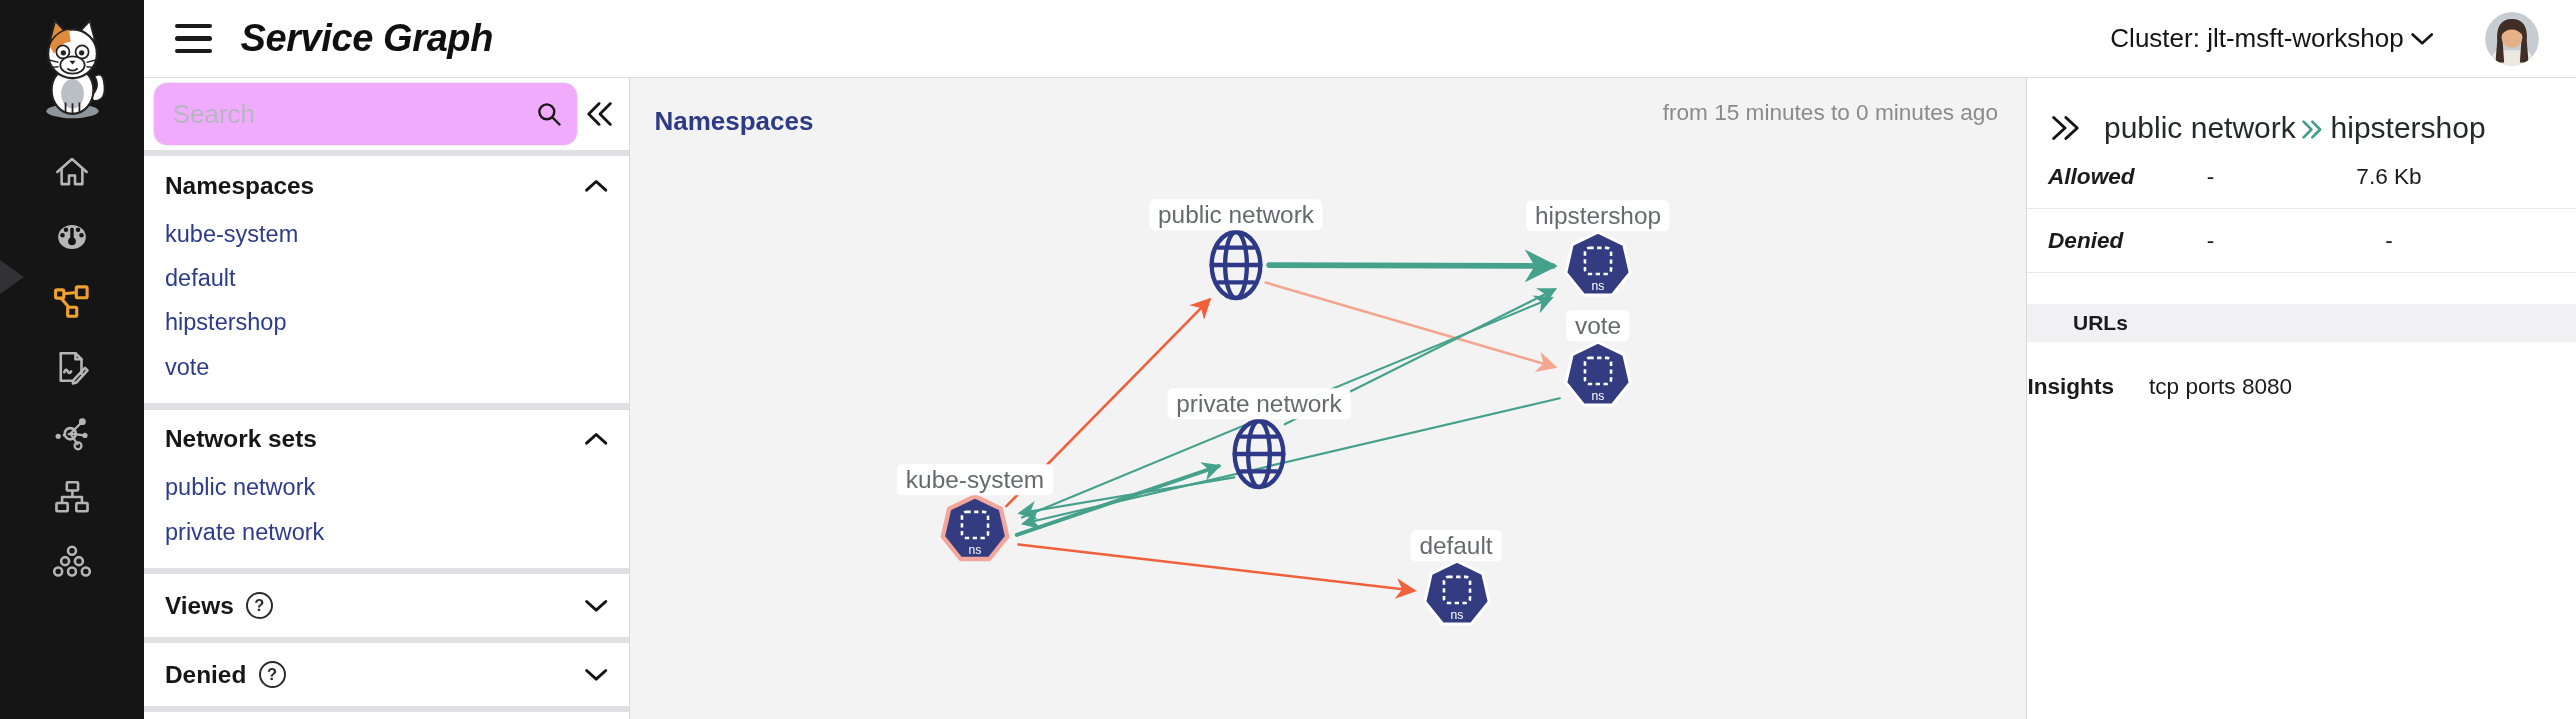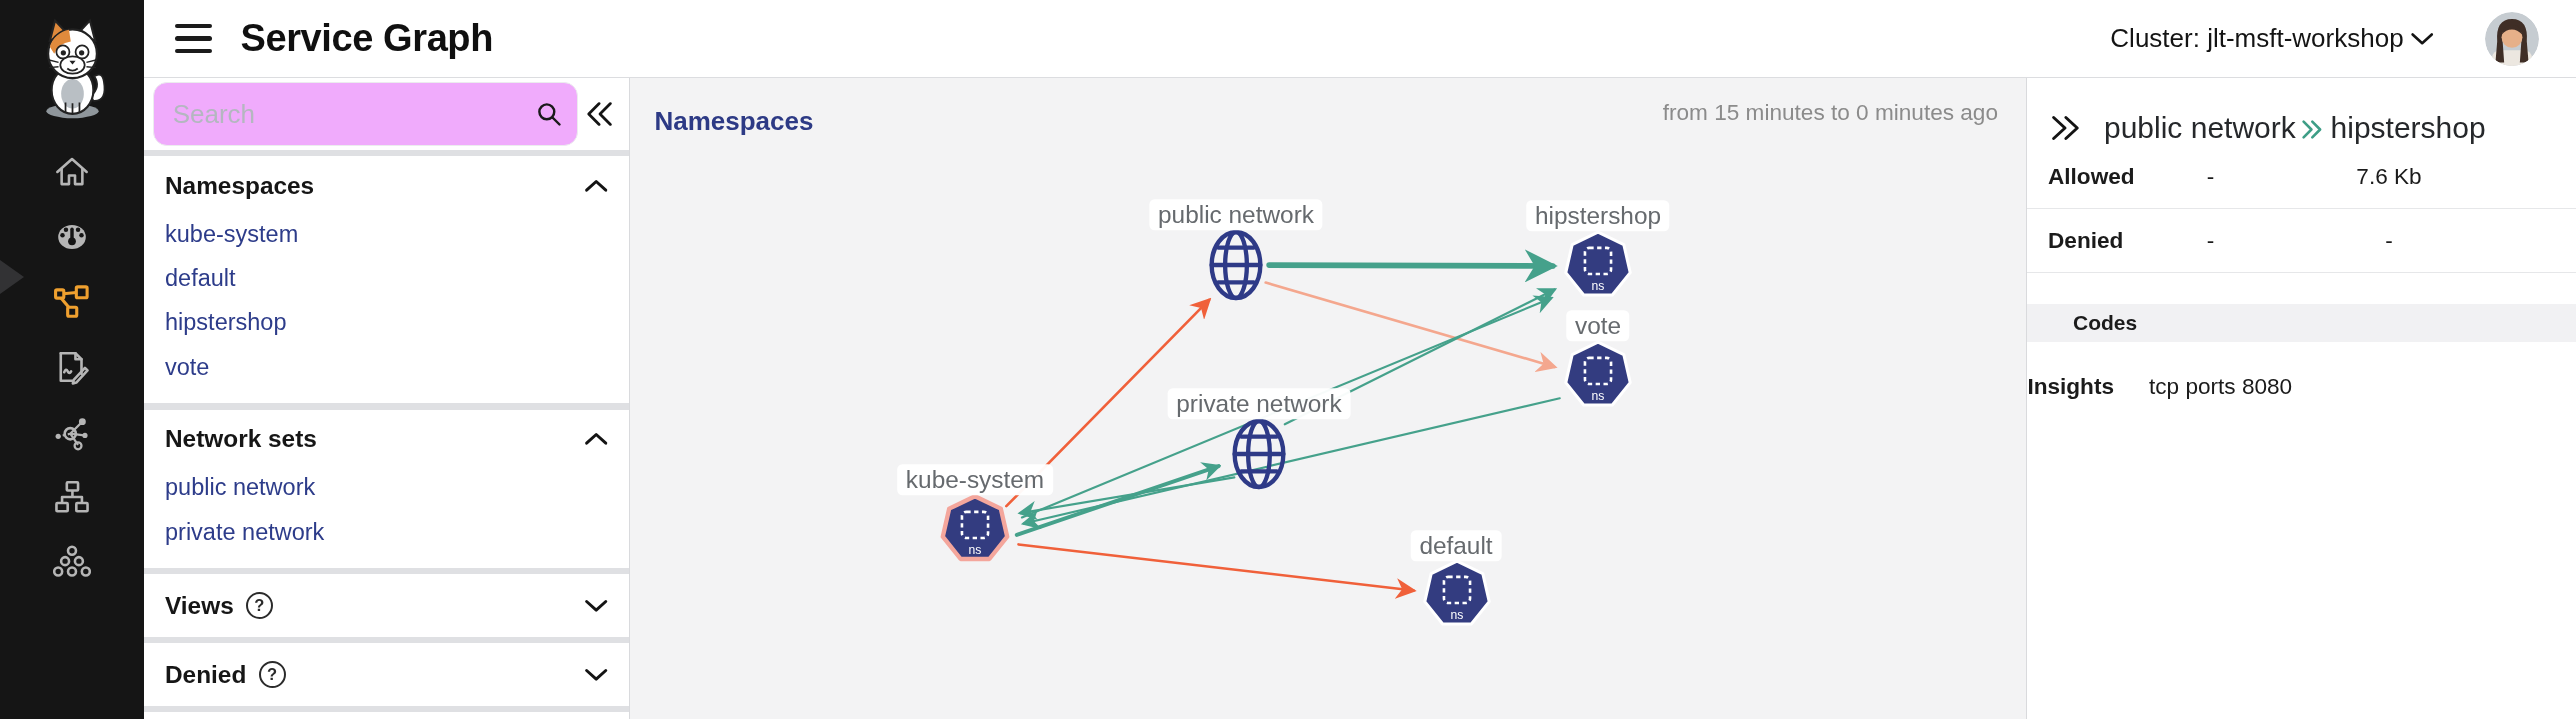--- a/index.html
+++ b/index.html
@@ -13,21 +13,21 @@
   .rail-item { width:40px; height:40px; display:flex; align-items:center; justify-content:center; cursor:pointer; }
   .rail-notch { position:absolute; left:0; top:260px; width:0; height:0;
      border-top:17.4px solid transparent; border-bottom:17.4px solid transparent; border-left:24.4px solid #323234; }
 
   
   #topbar { position:absolute; left:144px; top:0; right:0; height:78px; background:#ffffff;
      border-bottom:1.7px solid #dcdde0; display:flex; align-items:center; z-index:4; }
   .hamburger { margin-left:30.5px; width:37px; height:30px; display:flex; flex-direction:column;
      justify-content:space-between; background:none; border:none; cursor:pointer; }
   .hamburger span { display:block; height:4.8px; border-radius:2.6px; background:#1b1b1b; }
-  #topbar h1 { margin-left:29px; font-size:38px; font-weight:700; letter-spacing:-0.4px; color:#101010; }
+  #topbar h1 { margin-left:29px; font-size:38px; font-weight:700; letter-spacing:-0.4px; color:#101010;font-style:italic; }
   .topbar-right { margin-left:auto; display:flex; align-items:center; padding-right:37px; }
   .cluster-select { display:flex; align-items:center; gap:6px; cursor:pointer; }
   .cluster-select .lbl { font-size:26px; color:#141414; }
   .avatar { width:54px; height:54px; border-radius:50%; overflow:hidden; margin-left:51px; cursor:pointer; }
 
   
   #sidebar { position:absolute; left:144px; top:78px; width:485px; bottom:0; background:#dfe0e3;
      display:flex; flex-direction:column; z-index:3; }
   .search-row { background:#fff; height:72px; display:flex; align-items:center; padding:0 12.2px 0 8.7px; margin-bottom:6.1px; }
   .search-box { flex:0 0 425px; height:64px; border:0.9px solid #ececef; border-radius:14px;
@@ -63,21 +63,21 @@
   
   #details { position:absolute; left:2026px; top:78px; width:550px; bottom:0; background:#fff;
      border-left:1.7px solid #d9dadd; }
   .details-header { padding:33px 0 0 22.6px; display:flex; align-items:center; gap:24.4px; }
   .edge-title { font-size:30px; color:#26282b; font-weight:500; display:flex; align-items:center; }
   .edge-title .dir { margin:0 7px 0 5.2px; display:flex; position:relative; top:1.7px; }
   .tbl-head { margin-top:24.4px; background:#f1f1f3; height:54px; display:flex; align-items:center;
      font-size:20px; font-weight:700; letter-spacing:0.4px; color:#141414; }
   .tbl-row { height:64px; display:flex; align-items:center; font-size:22.6px; border-bottom:1.7px solid #e6e7e9; }
   .tbl-row:last-of-type { height:74px; }
-  .c0 { width:105px; padding-left:21px; font-weight:700; flex-shrink:0; }
+  .c0 { width:105px; padding-left:21px; font-weight:700; flex-shrink:0;font-style:italic; }
   .c1 { width:157px; text-align:center; }
   .c2 { width:200px; text-align:center; }
   .more-band { margin-top:30.5px; height:38px; background:#f1f1f3; display:flex; align-items:center;
      padding-left:46px; font-size:21px; font-weight:700; cursor:pointer; }
   .kv-row { display:flex; margin-top:26px; font-size:22.6px; }
   .kv-row.insights { margin-top:14px; }
   .kv-row .k { width:87px; text-align:right; font-weight:700; flex-shrink:0; line-height:38px; }
   .kv-row .v { margin-left:35px; line-height:38px; }
   .insight-item { line-height:38px; cursor:pointer; }
 </style>
@@ -397,21 +397,21 @@
     <div class="c1">-</div>
     <div class="c2">7.6 Kb</div>
   </div>
   <div class="tbl-row">
     <div class="c0">Denied</div>
     <div class="c1">-</div>
     <div class="c2">-</div>
   </div>
 
   <div class="more-band">
-    <span>Codes</span>
+    <span>URLs</span>
   </div>
 
   <div class="kv-row">
     <div class="k">Insights</div>
     <div class="v">tcp ports 8080</div>
   </div>
 </section>
 
 
 </body></html>

